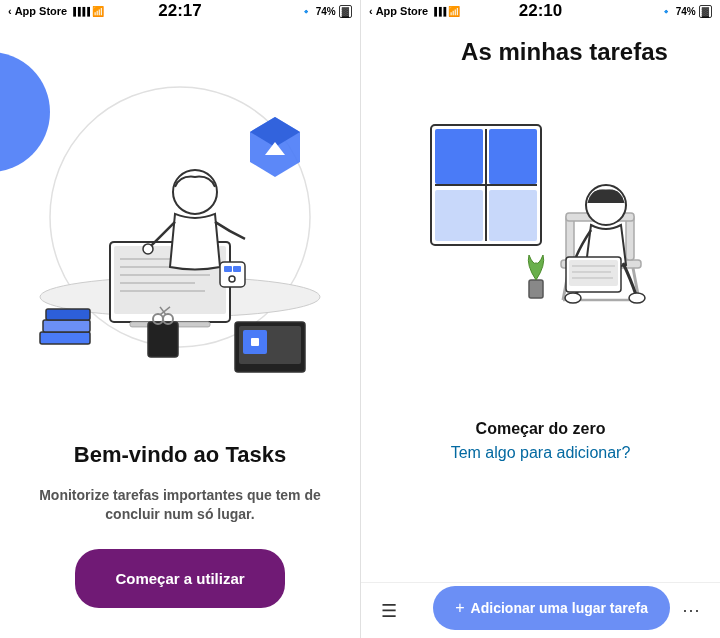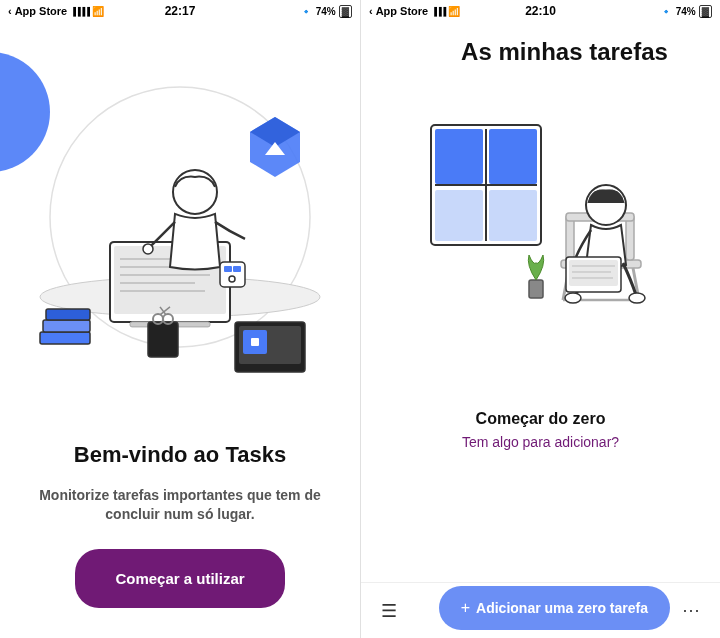--- a/index.html
+++ b/index.html
@@ -46,21 +46,21 @@
       font-weight: 600;
       background: #fff;
       z-index: 10;
     }
     .status-bar .left-status {
       display: flex;
       align-items: center;
       gap: 3px;
     }
     .status-bar .center-time {
-      font-size: 12px;
+      font-size: 17px;
       font-weight: 600;
       position: absolute;
       left: 50%;
       transform: translateX(-50%);
     }
     .status-bar .right-status {
       display: flex;
       align-items: center;
       gap: 3px;
       font-size: 10px;
@@ -111,24 +111,25 @@
       font-weight: 600;
       cursor: pointer;
       display: inline-block;
     }
 
     .empty-state-title {
       font-size: 16px;
       font-weight: 600;
       color: #111;
       margin-bottom: 6px;
+      margin-top: 10px;
     }
     .empty-state-sub {
-      font-size: 14px;
-      color: #701a75;
+      font-size: 16px;
+      color: #0369a1;
     }
 
     .bottom-bar-right {
       position: absolute;
       bottom: 0;
       left: 0;
       right: 0;
       height: 56px;
       background: #fff;
       border-top: 1px solid #eee;
@@ -359,17 +360,17 @@
 
   <div class="empty-state-block">
     <div class="empty-state-title">Começar do zero</div>
     <div class="empty-state-sub">Tem algo para adicionar?</div>
   </div>
 
   <div class="bottom-bar-right">
     <span class="hamburger-icon">☰</span>
     <button class="add-task-btn">
       <span style="font-size:16px; font-weight:300;">+</span>
-      <span>Adicionar uma zero tarefa</span>
+      <span>Adicionar uma lugar tarefa</span>
     </button>
     <span class="dots-icon">···</span>
   </div>
 </div>
 
 </body></html>

